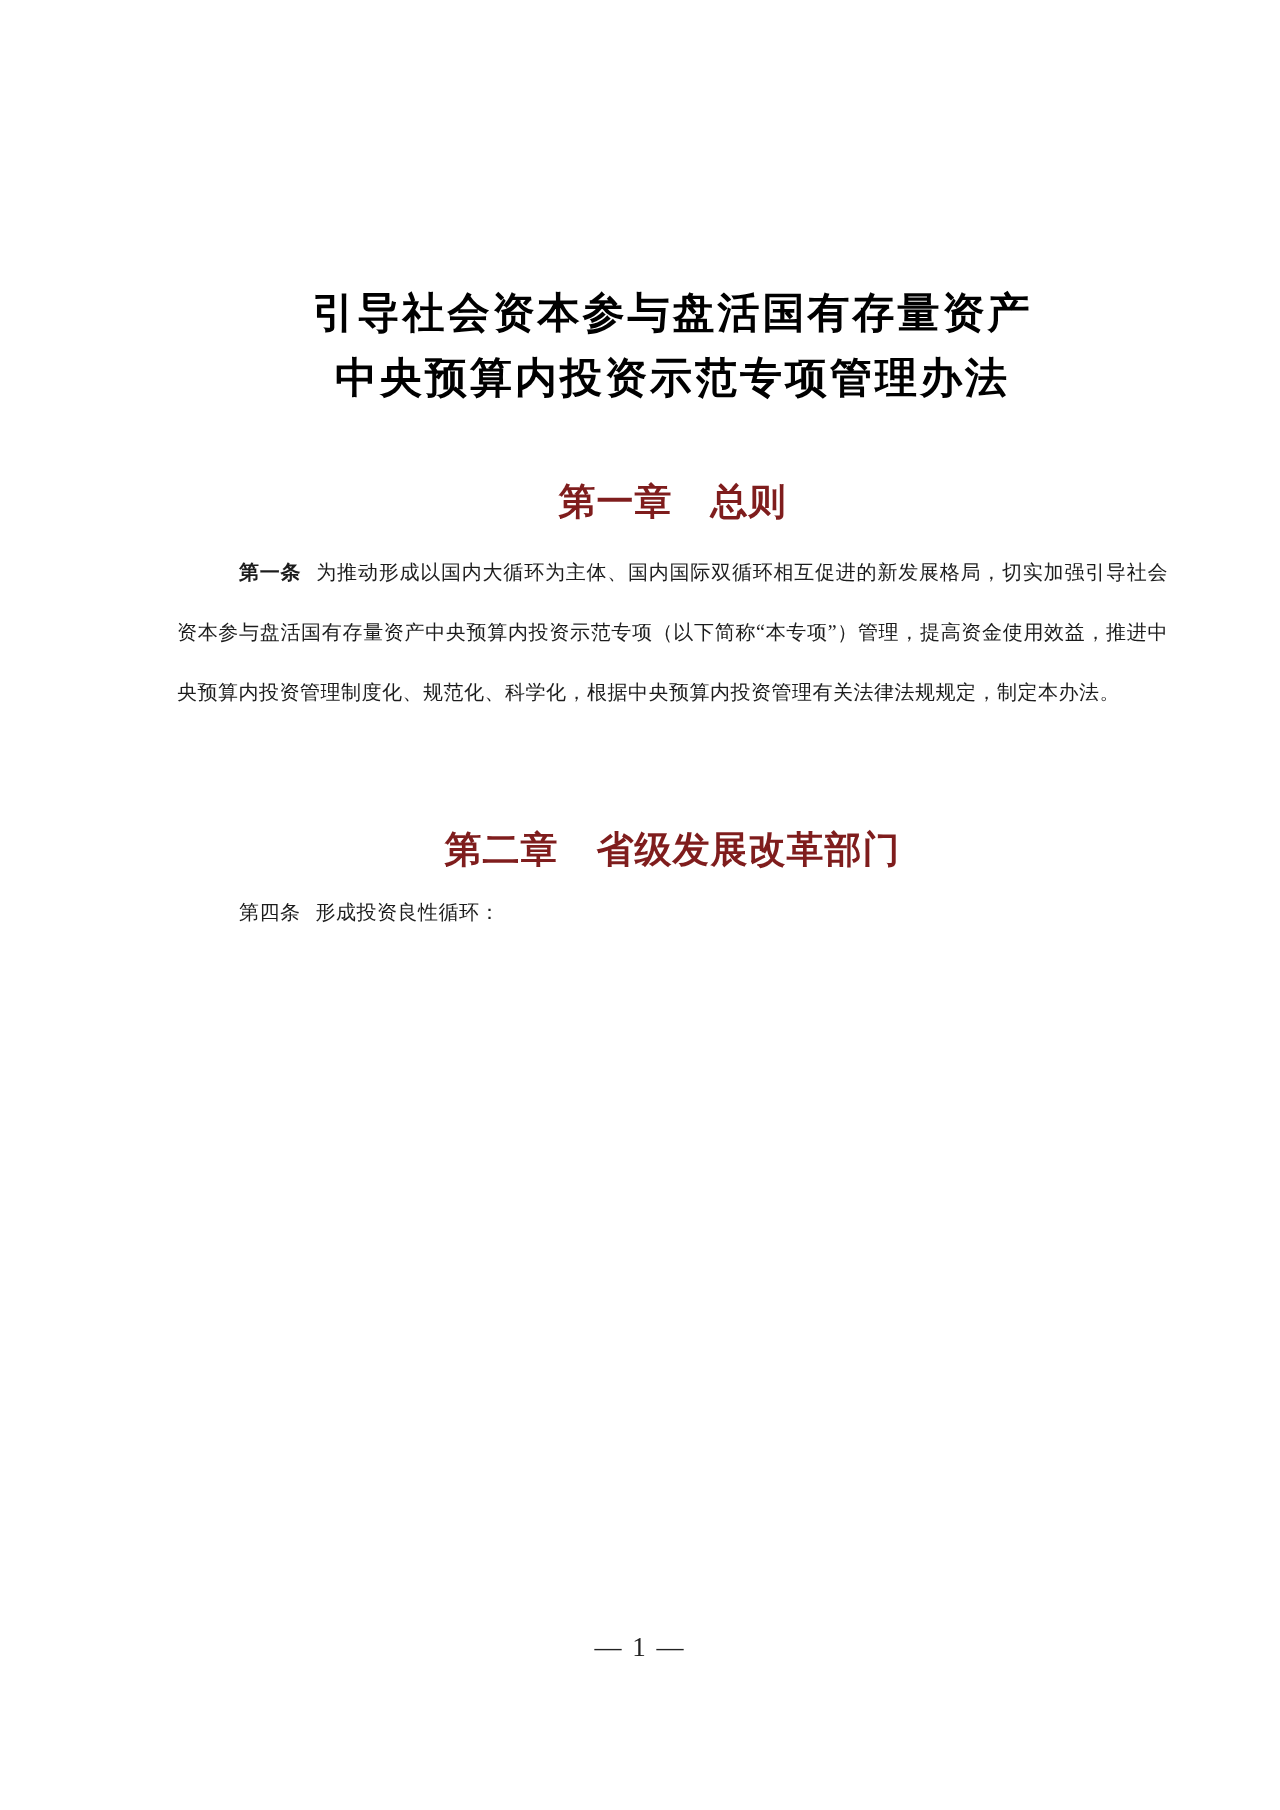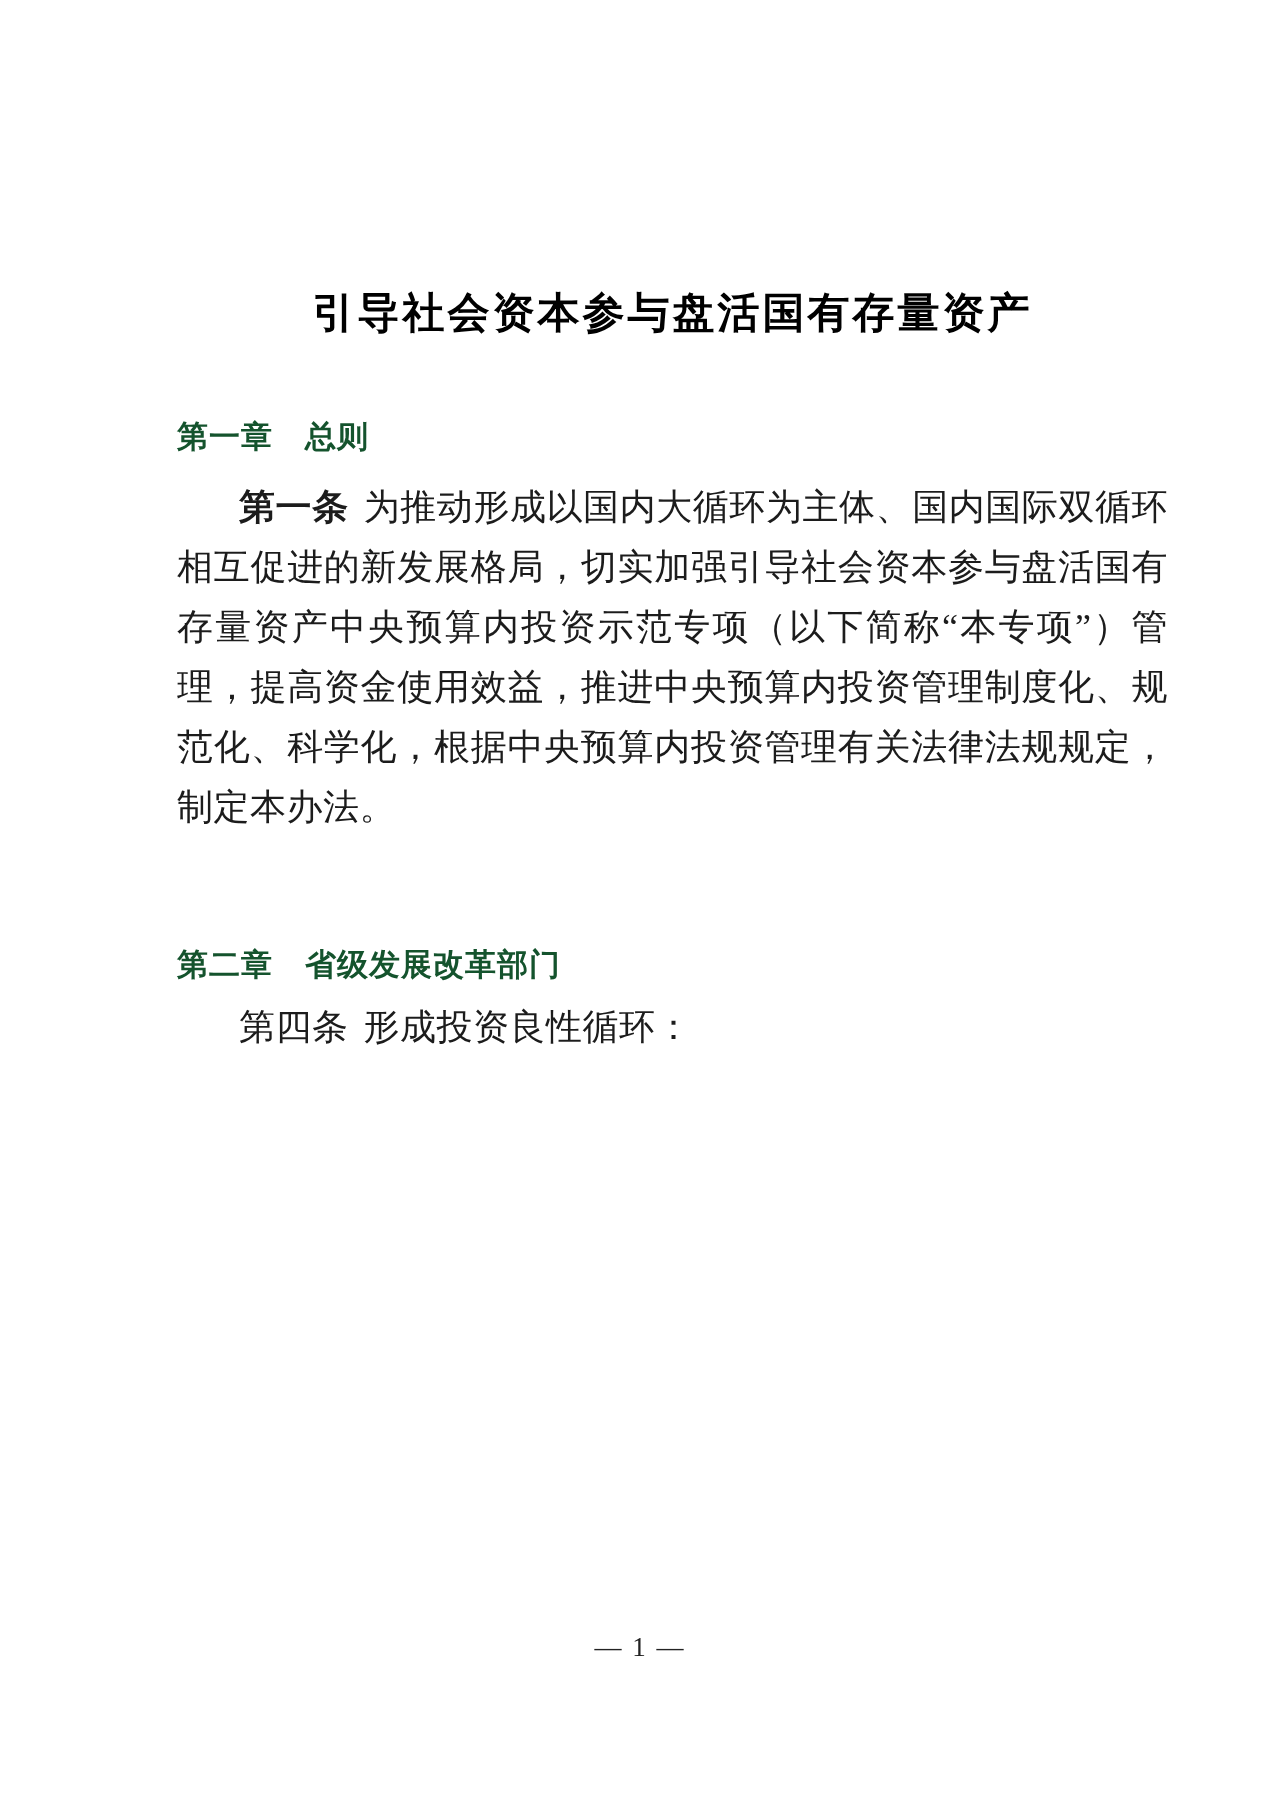--- a/index.html
+++ b/index.html
@@ -21,34 +21,34 @@
   .doc-title-line {
     font-family: "Liberation Sans", "DejaVu Sans", sans-serif;
     font-weight: bold;
     font-size: 42px;
     line-height: 65px;
     letter-spacing: 3px;
     white-space: nowrap;
   }
   .chapter-heading {
     margin: 0;
-    text-align: left;
+    text-align: center;
     font-family: "Liberation Sans", "DejaVu Sans", sans-serif;
     font-weight: bold;
-    font-size: 31px;
+    font-size: 37px;
     line-height: 64px;
     letter-spacing: 1px;
-    color: #14532d;
+    color: #7f1d1d;
   }
   .heading-first { margin-top: 60px; margin-bottom: 8px; }
   .heading-later { margin-top: 96px; margin-bottom: 0; }
   .para {
     margin: 0;
     font-family: "Liberation Serif", "DejaVu Serif", serif;
-    font-size: 36px;
+    font-size: 20px;
     line-height: 60px;
     color: #1c1c1c;
     text-align: justify;
     text-justify: inter-character;
     text-indent: 62px;
     letter-spacing: 0.5px;
   }
   .para-label {
     font-weight: bold;
     margin-right: 15px;
@@ -69,20 +69,21 @@
     letter-spacing: 2px;
   }
 </style>
 </head>
 <body>
 
 <div class="page">
 
   <header class="doc-title">
     <div class="doc-title-line">引导社会资本参与盘活国有存量资产</div>
+    <div class="doc-title-line">中央预算内投资示范专项管理办法</div>
   </header>
 
   <section class="chapter">
     <h2 class="chapter-heading heading-first">第一章　总则</h2>
 
     <p class="para"><span class="para-label">第一条</span><span class="para-text">为推动形成以国内大循环为主体、国内国际双循环相互促进的新发展格局，切实加强引导社会资本参与盘活国有存量资产中央预算内投资示范专项（以下简称“本专项”）管理，提高资金使用效益，推进中央预算内投资管理制度化、规范化、科学化，根据中央预算内投资管理有关法律法规规定，制定本办法。</span></p>
 
 
   </section>
 

